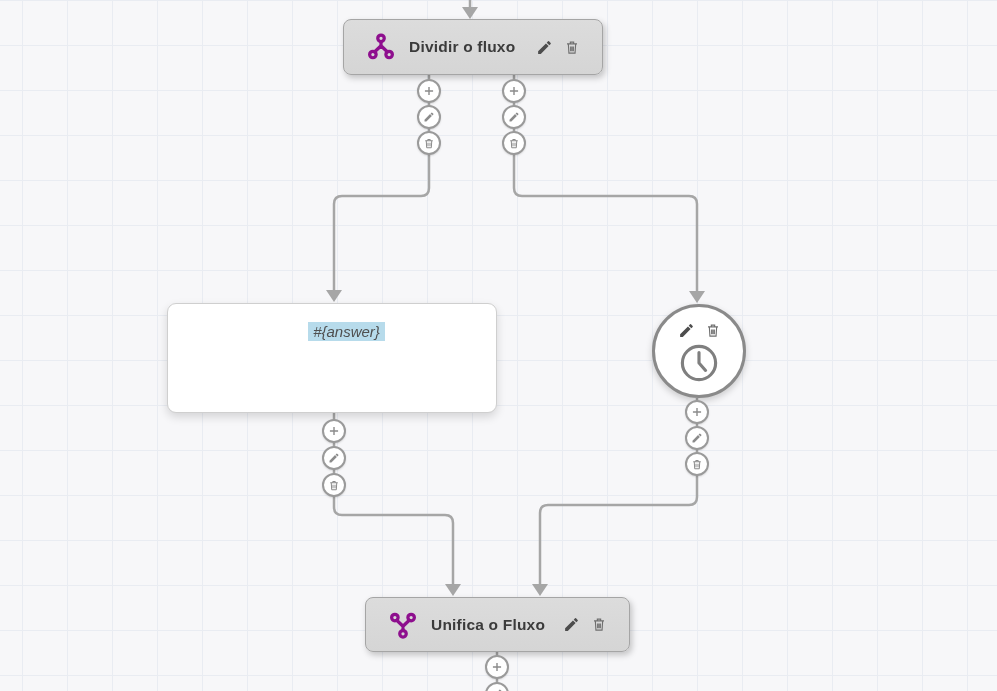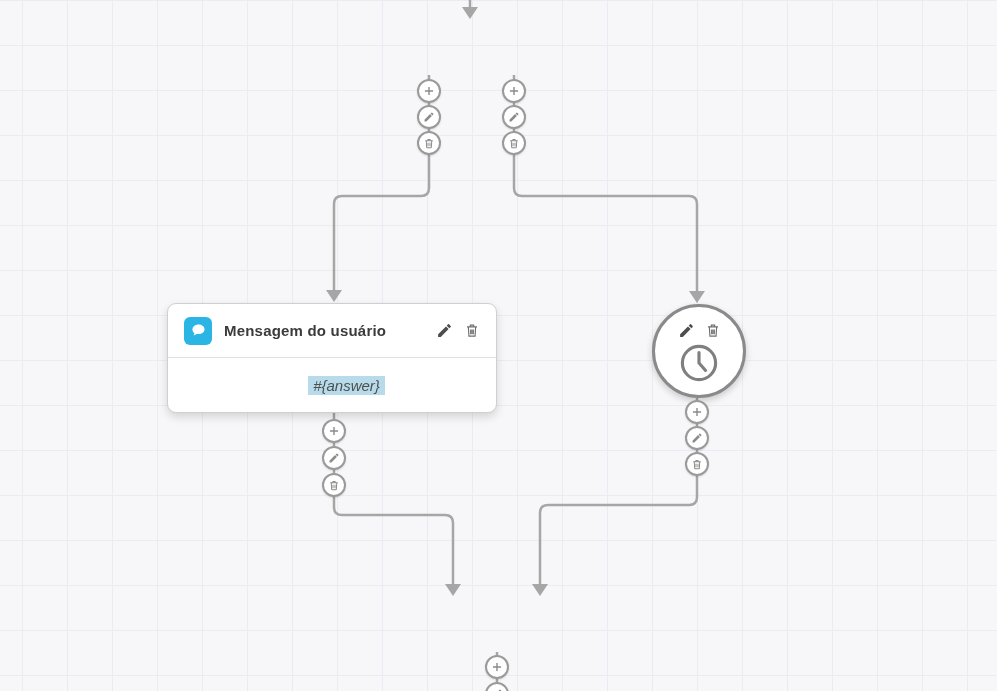--- a/index.html
+++ b/index.html
@@ -84,20 +84,43 @@
 
     <path class="wire" d="M334 413 V507 Q334 515 342 515 H445 Q453 515 453 523 V584"></path>
     <path class="arrowhead" d="M445 584 L461 584 L453 596 Z"></path>
 
     <path class="wire" d="M697 398 V497 Q697 505 689 505 H548 Q540 505 540 513 V584"></path>
     <path class="arrowhead" d="M532 584 L548 584 L540 596 Z"></path>
 
     <path class="wire" d="M497 652 V691"></path>
   </svg>
 
+  <div class="gnode" style="left:343px;top:19px;width:260px;height:56px;">
+    <span class="node-icon">
+      <svg width="30" height="30" viewBox="0 0 24 24" fill="none" stroke="#8e0f8e" stroke-width="2.6" stroke-linecap="round">
+        <circle cx="12" cy="5" r="2.6"></circle>
+          <circle cx="5.5" cy="18" r="2.6"></circle>
+          <circle cx="18.5" cy="18" r="2.6"></circle>
+        <path d="M12 7.8 V11 M12 11 L7 15.8 M12 11 L17 15.8"></path>
+      </svg>
+    </span>
+    <span class="node-title">Dividir o fluxo</span>
+    <span class="hdr-actions">
+      <span class="hdr-btn">
+        <svg width="17" height="17" viewBox="0 0 24 24" fill="#4d4d4d">
+            <path d="M3 17.25V21h3.75L17.81 9.94l-3.75-3.75L3 17.25zM20.71 7.04c.39-.39.39-1.02 0-1.41l-2.34-2.34a.9959.9959 0 0 0-1.41 0l-1.83 1.83 3.75 3.75 1.83-1.83z"></path>
+          </svg>
+      </span>
+      <span class="hdr-btn">
+        <svg width="16" height="17" viewBox="0 0 24 24" fill="none" stroke="#6f6f6f" stroke-width="1.7">
+            <path d="M4.5 6.5h15 M9.5 6.5V4h5v2.5 M6.5 6.5l.9 14h9.2l.9-14 M10 10.5v7 M12 10.5v7 M14 10.5v7"></path>
+          </svg>
+      </span>
+    </span>
+  </div>
 
   <div class="port" style="left:417px;top:79px;">
     <span>
         <svg width="14" height="14" viewBox="0 0 24 24" stroke="#8b8b8b" stroke-width="2.4" fill="none">
           <path d="M12 5v14 M5 12h14"></path>
         </svg>
       </span>
   </div>
   <div class="port" style="left:417px;top:105px;">
     <span>
@@ -130,40 +153,20 @@
   </div>
   <div class="port" style="left:502px;top:131px;">
     <span>
         <svg width="12" height="13" viewBox="0 0 24 24" fill="none" stroke="#8b8b8b" stroke-width="2">
           <path d="M4.5 6.5h15 M9.5 6.5V4h5v2.5 M6.5 6.5l.9 14h9.2l.9-14 M10 10.5v7 M14 10.5v7"></path>
         </svg>
       </span>
   </div>
 
   <div class="card" style="left:167px;top:303px;width:330px;height:110px;">
-    <div class="card-header">
-      <span class="tile">
-        <svg width="17" height="17" viewBox="0 0 24 24" fill="#ffffff">
-            <path d="M12 3.5c4.7 0 8.5 3 8.5 6.8s-3.8 6.8-8.5 6.8c-.9 0-1.8-.1-2.6-.3L5 19l1.3-3.2c-1.7-1.2-2.8-3-2.8-5C3.5 6.5 7.3 3.5 12 3.5z"></path>
-          </svg>
-      </span>
-      <span class="node-title">Mensagem do usuário</span>
-      <span class="hdr-actions">
-        <span class="hdr-btn">
-          <svg width="17" height="17" viewBox="0 0 24 24" fill="#4d4d4d">
-              <path d="M3 17.25V21h3.75L17.81 9.94l-3.75-3.75L3 17.25zM20.71 7.04c.39-.39.39-1.02 0-1.41l-2.34-2.34a.9959.9959 0 0 0-1.41 0l-1.83 1.83 3.75 3.75 1.83-1.83z"></path>
-            </svg>
-        </span>
-        <span class="hdr-btn">
-          <svg width="16" height="17" viewBox="0 0 24 24" fill="none" stroke="#6f6f6f" stroke-width="1.7">
-              <path d="M4.5 6.5h15 M9.5 6.5V4h5v2.5 M6.5 6.5l.9 14h9.2l.9-14 M10 10.5v7 M12 10.5v7 M14 10.5v7"></path>
-            </svg>
-        </span>
-      </span>
-    </div>
     <div class="card-body">
       <span class="var-chip">#{answer}</span>
     </div>
   </div>
 
   <div class="port" style="left:322px;top:419px;">
     <span>
         <svg width="14" height="14" viewBox="0 0 24 24" stroke="#8b8b8b" stroke-width="2.4" fill="none">
           <path d="M12 5v14 M5 12h14"></path>
         </svg>
@@ -220,20 +223,43 @@
       </span>
   </div>
   <div class="port" style="left:685px;top:452px;">
     <span>
         <svg width="12" height="13" viewBox="0 0 24 24" fill="none" stroke="#8b8b8b" stroke-width="2">
           <path d="M4.5 6.5h15 M9.5 6.5V4h5v2.5 M6.5 6.5l.9 14h9.2l.9-14 M10 10.5v7 M14 10.5v7"></path>
         </svg>
       </span>
   </div>
 
+  <div class="gnode" style="left:365px;top:597px;width:265px;height:55px;">
+    <span class="node-icon">
+      <svg width="30" height="30" viewBox="0 0 24 24" fill="none" stroke="#8e0f8e" stroke-width="2.6" stroke-linecap="round">
+        <circle cx="5.5" cy="6" r="2.6"></circle>
+          <circle cx="18.5" cy="6" r="2.6"></circle>
+          <circle cx="12" cy="19" r="2.6"></circle>
+        <path d="M7 8.2 L12 13 M17 8.2 L12 13 M12 13 V16.2"></path>
+      </svg>
+    </span>
+    <span class="node-title">Unifica o Fluxo</span>
+    <span class="hdr-actions">
+      <span class="hdr-btn">
+        <svg width="17" height="17" viewBox="0 0 24 24" fill="#4d4d4d">
+            <path d="M3 17.25V21h3.75L17.81 9.94l-3.75-3.75L3 17.25zM20.71 7.04c.39-.39.39-1.02 0-1.41l-2.34-2.34a.9959.9959 0 0 0-1.41 0l-1.83 1.83 3.75 3.75 1.83-1.83z"></path>
+          </svg>
+      </span>
+      <span class="hdr-btn">
+        <svg width="16" height="17" viewBox="0 0 24 24" fill="none" stroke="#6f6f6f" stroke-width="1.7">
+            <path d="M4.5 6.5h15 M9.5 6.5V4h5v2.5 M6.5 6.5l.9 14h9.2l.9-14 M10 10.5v7 M12 10.5v7 M14 10.5v7"></path>
+          </svg>
+      </span>
+    </span>
+  </div>
 
   <div class="port" style="left:485px;top:655px;">
     <span>
         <svg width="14" height="14" viewBox="0 0 24 24" stroke="#8b8b8b" stroke-width="2.4" fill="none">
           <path d="M12 5v14 M5 12h14"></path>
         </svg>
       </span>
   </div>
   <div class="port" style="left:485px;top:682px;">
     <span>

